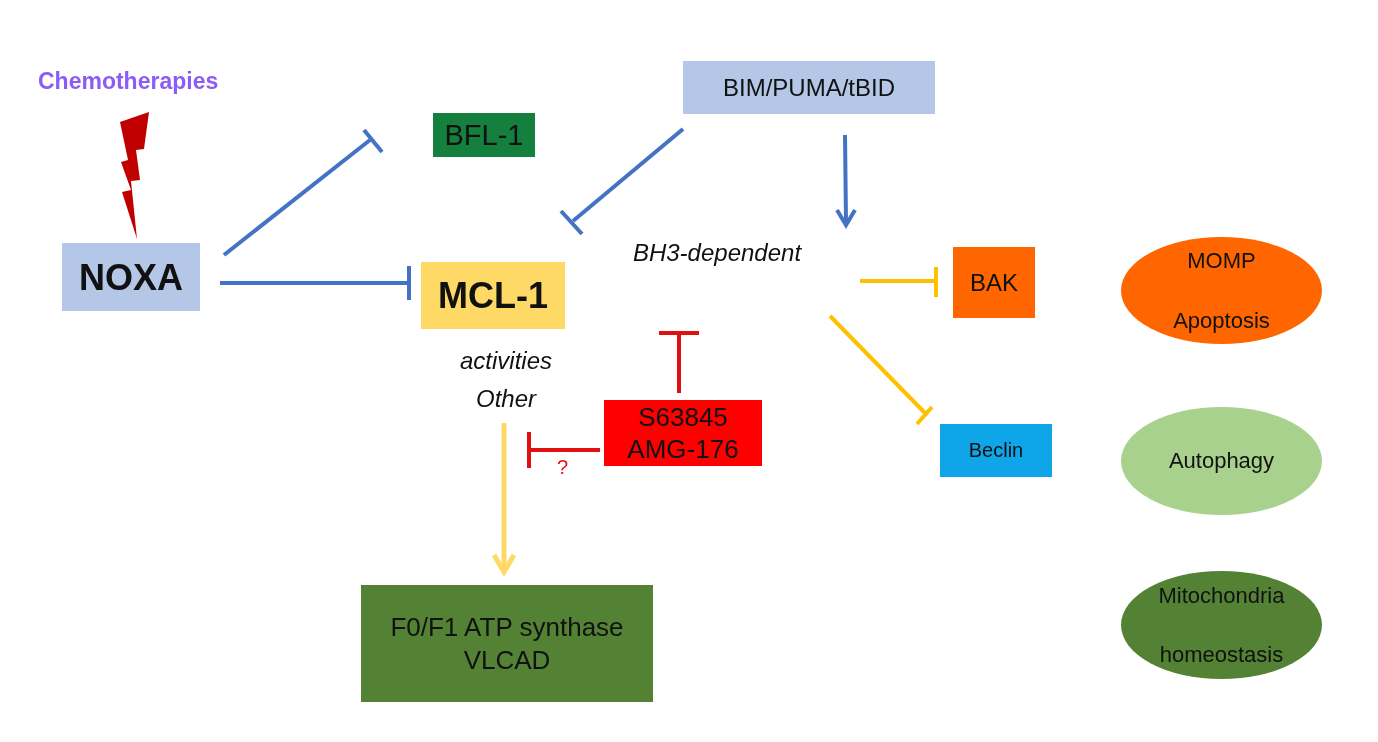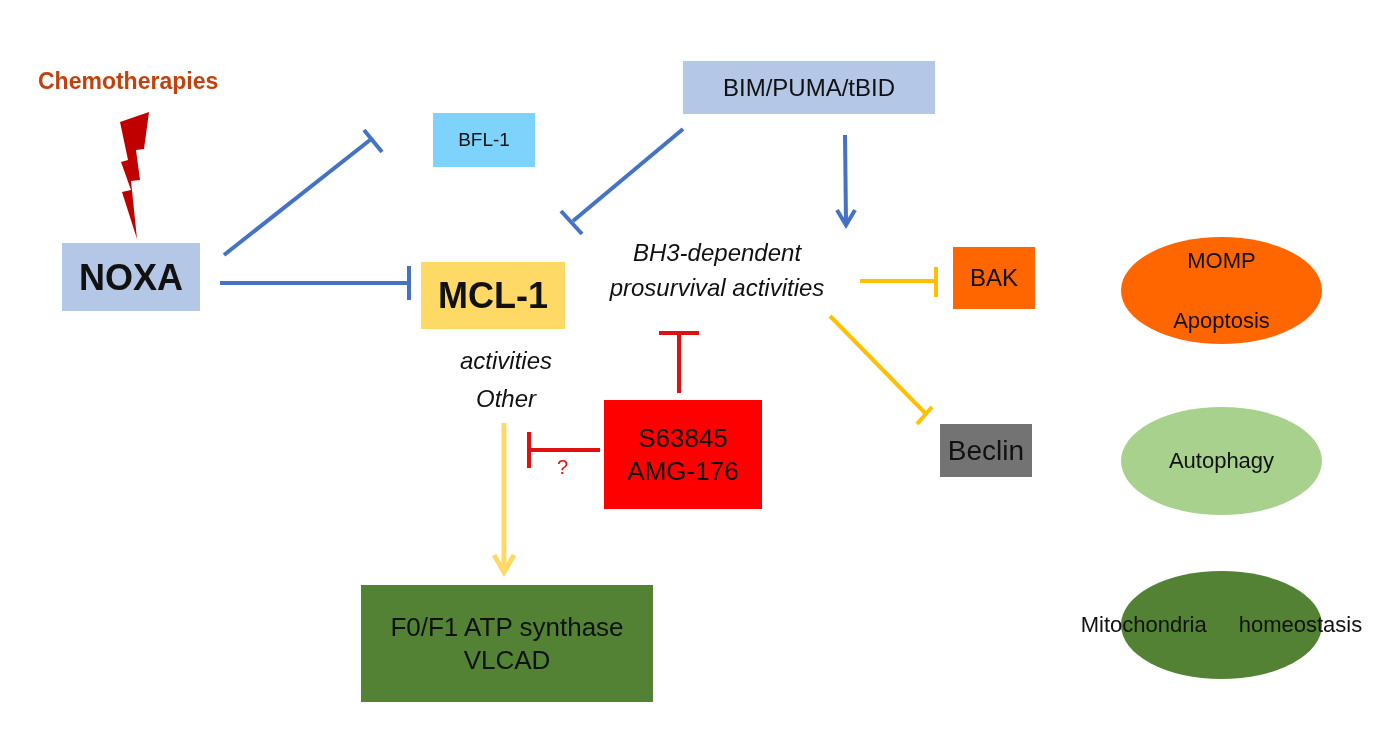--- a/index.html
+++ b/index.html
@@ -60,73 +60,72 @@
     <line x1="600" y1="450" x2="529" y2="450"></line>
     <line x1="529" y1="432" x2="529" y2="468"></line>
   </g>
 
   <g stroke="#FFD966" stroke-width="5" fill="none">
     <line x1="504" y1="423" x2="504" y2="570"></line>
     <polyline points="494,555 504,572 514,555"></polyline>
   </g>
 </svg>
 
-<div class="abs" style="left:38px; top:68px; font-size:23px; font-weight:bold; color:#c2410c;">Chemotherapies</div>
+<div class="abs" style="left:38px; top:68px; font-size:23px; font-weight:bold; color:#8b5cf6;">Chemotherapies</div>
 
 <div class="box" style="left:62px; top:243px; width:138px; height:68px; background:#B4C7E7; font-size:36px; font-weight:bold;">
   <span>NOXA</span>
 </div>
 
-<div class="box" style="left:433px; top:113px; width:102px; height:54px; background:#7dd3fc; font-size:19px;">
+<div class="box" style="left:433px; top:113px; width:102px; height:44px; background:#15803d; font-size:29px;">
   <span>BFL-1</span>
 </div>
 
 <div class="box" style="left:421px; top:238px; width:144px; height:67px; background:#FFD966; font-size:36px; font-weight:bold;margin-top:24px;">
   <span>MCL-1</span>
 </div>
 
 <div class="box" style="left:683px; top:61px; width:252px; height:53px; background:#B4C7E7; font-size:24px;">
   <span>BIM/PUMA/tBID</span>
 </div>
 
 <div class="abs italic" style="left:574px; top:236px; width:286px; text-align:center; font-size:24px; line-height:1.45;">
   <span class="ml">BH3-dependent</span>
-  <span class="ml">prosurvival activities</span>
 </div>
 
 <div class="abs italic" style="left:436px; top:342px; width:140px; text-align:center; font-size:24px; line-height:1.6;">
   <span class="ml">activities</span>
   <span class="ml">Other</span>
 </div>
 
-<div class="box" style="left:604px; top:400px; width:158px; height:109px; background:#FF0000; font-size:26px; flex-direction:column;">
+<div class="box" style="left:604px; top:400px; width:158px; height:66px; background:#FF0000; font-size:26px; flex-direction:column;">
   <span class="ml">S63845</span>
   <span class="ml">AMG-176</span>
 </div>
 
 <div class="abs" style="left:557px; top:456px; font-size:20px; color:#E01010;">?</div>
 
-<div class="box" style="left:953px; top:247px; width:82px; height:62px; background:#FF6600; font-size:24px;">
+<div class="box" style="left:953px; top:247px; width:82px; height:71px; background:#FF6600; font-size:24px;">
   <span>BAK</span>
 </div>
 
-<div class="box" style="left:940px; top:424px; width:92px; height:53px; background:#737373; font-size:28px;">
+<div class="box" style="left:940px; top:424px; width:112px; height:53px; background:#0ea5e9; font-size:20px;">
   <span>Beclin</span>
 </div>
 
 <div class="box" style="left:361px; top:585px; width:292px; height:117px; background:#548235; font-size:26px; flex-direction:column;">
   <span class="ml">F0/F1 ATP synthase</span>
   <span class="ml">VLCAD</span>
 </div>
 
 <div class="ell" style="left:1121px; top:237px; width:201px; height:107px; background:#FF6600; font-size:22px; flex-direction:column;">
   <span class="ml">MOMP</span>
   <span class="ml">Apoptosis</span>
 </div>
 
 <div class="ell" style="left:1121px; top:407px; width:201px; height:108px; background:#A9D18E; font-size:22px; flex-direction:column;">
   <span class="ml">Autophagy</span>
 </div>
 
-<div class="ell" style="left:1121px; top:571px; width:201px; height:108px; background:#548235; font-size:22px; flex-direction:row;">
+<div class="ell" style="left:1121px; top:571px; width:201px; height:108px; background:#548235; font-size:22px; flex-direction:column;">
   <span class="ml">Mitochondria</span>
   <span class="ml">homeostasis</span>
 </div>
 
 </body></html>

